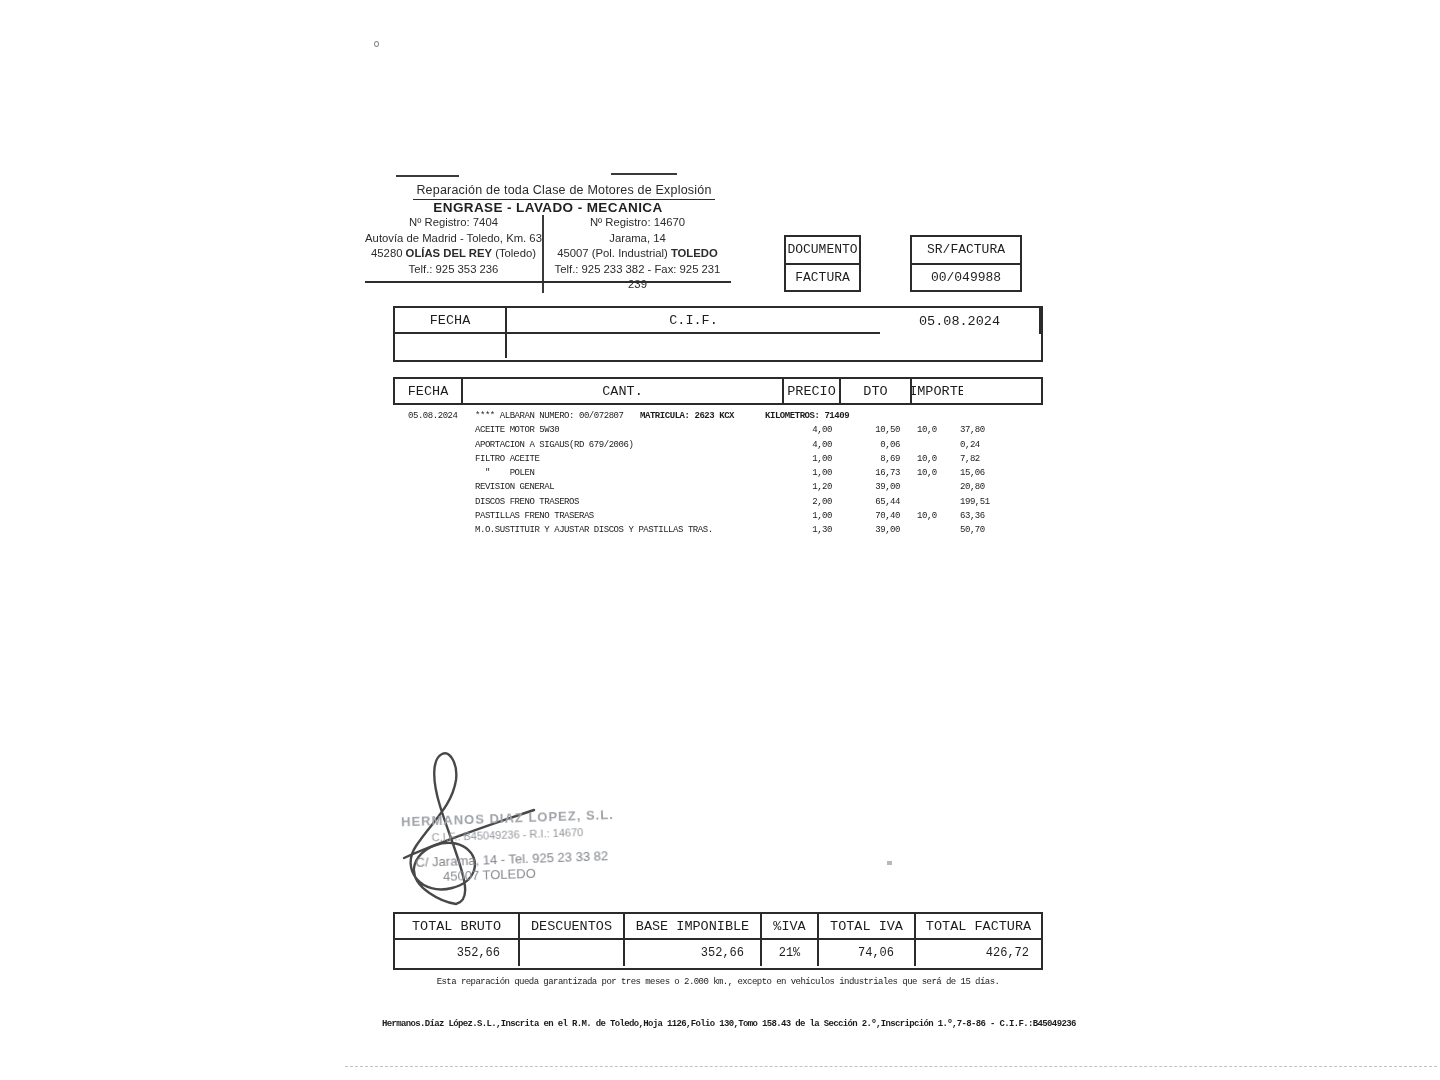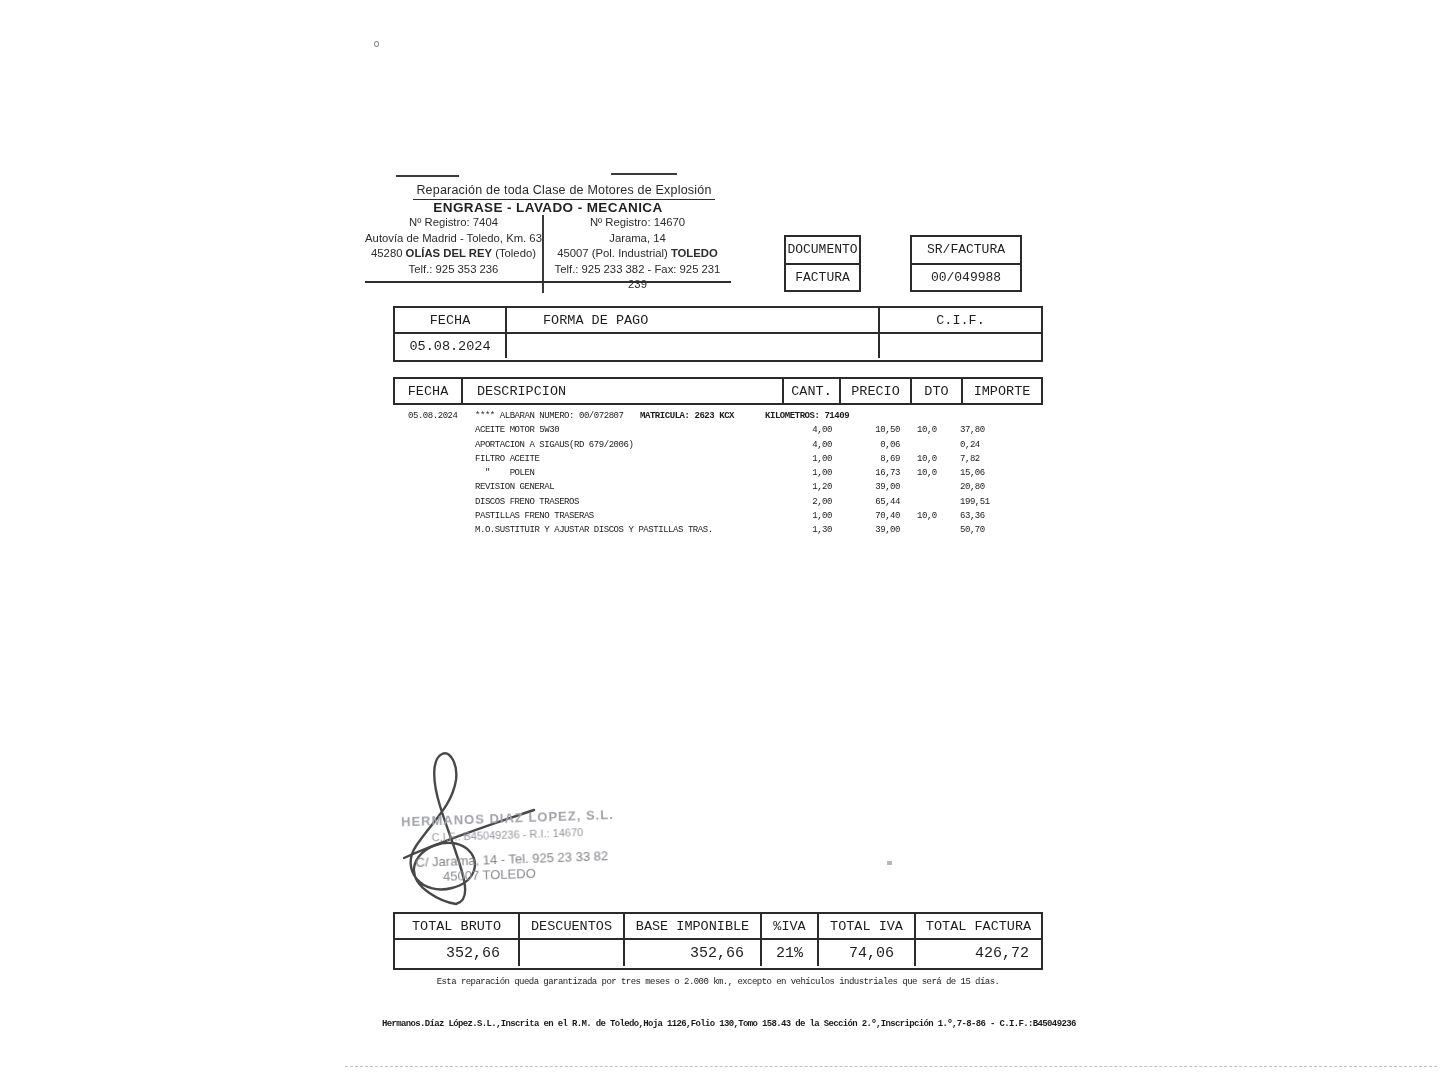--- a/index.html
+++ b/index.html
@@ -59,21 +59,21 @@
   .info-table  { left:393px; top:306px; width:650px; height:56px;
     grid-template-columns:112px 373px 161px; grid-template-rows:26px 24px; }
   .info-table .val { font-size:13.5px; }
 
   .items-header { left:393px; top:377px; width:650px; height:28px;
     grid-template-columns:68px 321px 57px 71px 51px 78px; grid-template-rows:24px; }
   .items-header .gcell { border-bottom:none; }
 
   .totals-table { left:393px; top:912px; width:650px; height:58px;
     grid-template-columns:125px 105px 137px 57px 97px 125px; grid-template-rows:26px 26px; }
-  .totals-table .val { font-size:15px; }
+  .totals-table .val { font-size:12px; }
 
   
   .items-body { position:absolute; left:393px; top:411px; width:650px; height:132px;
     font-family:"Liberation Mono","DejaVu Sans Mono",monospace;
     font-size:9px; letter-spacing:-0.45px; color:#1c1c1c; }
   .irow { position:relative; height:14.3px; }
   .irow span { position:absolute; top:0; white-space:pre; }
   .c-fecha { left:15px; }
   .c-desc  { left:82px; }
   .c-matricula { left:247px; font-weight:bold; }
@@ -138,30 +138,28 @@
     <div class="stack-cell">FACTURA</div>
   </div>
 
   <div class="stack-box num-box">
     <div class="stack-cell">SR/FACTURA</div>
     <div class="stack-cell">00/049988</div>
   </div>
 
   <div class="gridtbl info-table">
     <div class="gcell hdr">FECHA</div>
-    <div class="gcell hdr left-pad" style="padding-left:36px;">FORMA DE PAGO</div>
     <div class="gcell hdr lastcol">C.I.F.</div>
     <div class="gcell val">05.08.2024</div>
     <div class="gcell val"></div>
     <div class="gcell val lastcol"></div>
   </div>
 
   <div class="gridtbl items-header">
     <div class="gcell hdr">FECHA</div>
-    <div class="gcell hdr left-pad" style="padding-left:14px;">DESCRIPCION</div>
     <div class="gcell hdr">CANT.</div>
     <div class="gcell hdr">PRECIO</div>
     <div class="gcell hdr">DTO</div>
     <div class="gcell hdr lastcol">IMPORTE</div>
   </div>
 
   <div class="items-body">
     <div class="irow">
       <span class="c-fecha">05.08.2024</span>
       <span class="c-desc">**** ALBARAN NUMERO: 00/072807</span>

